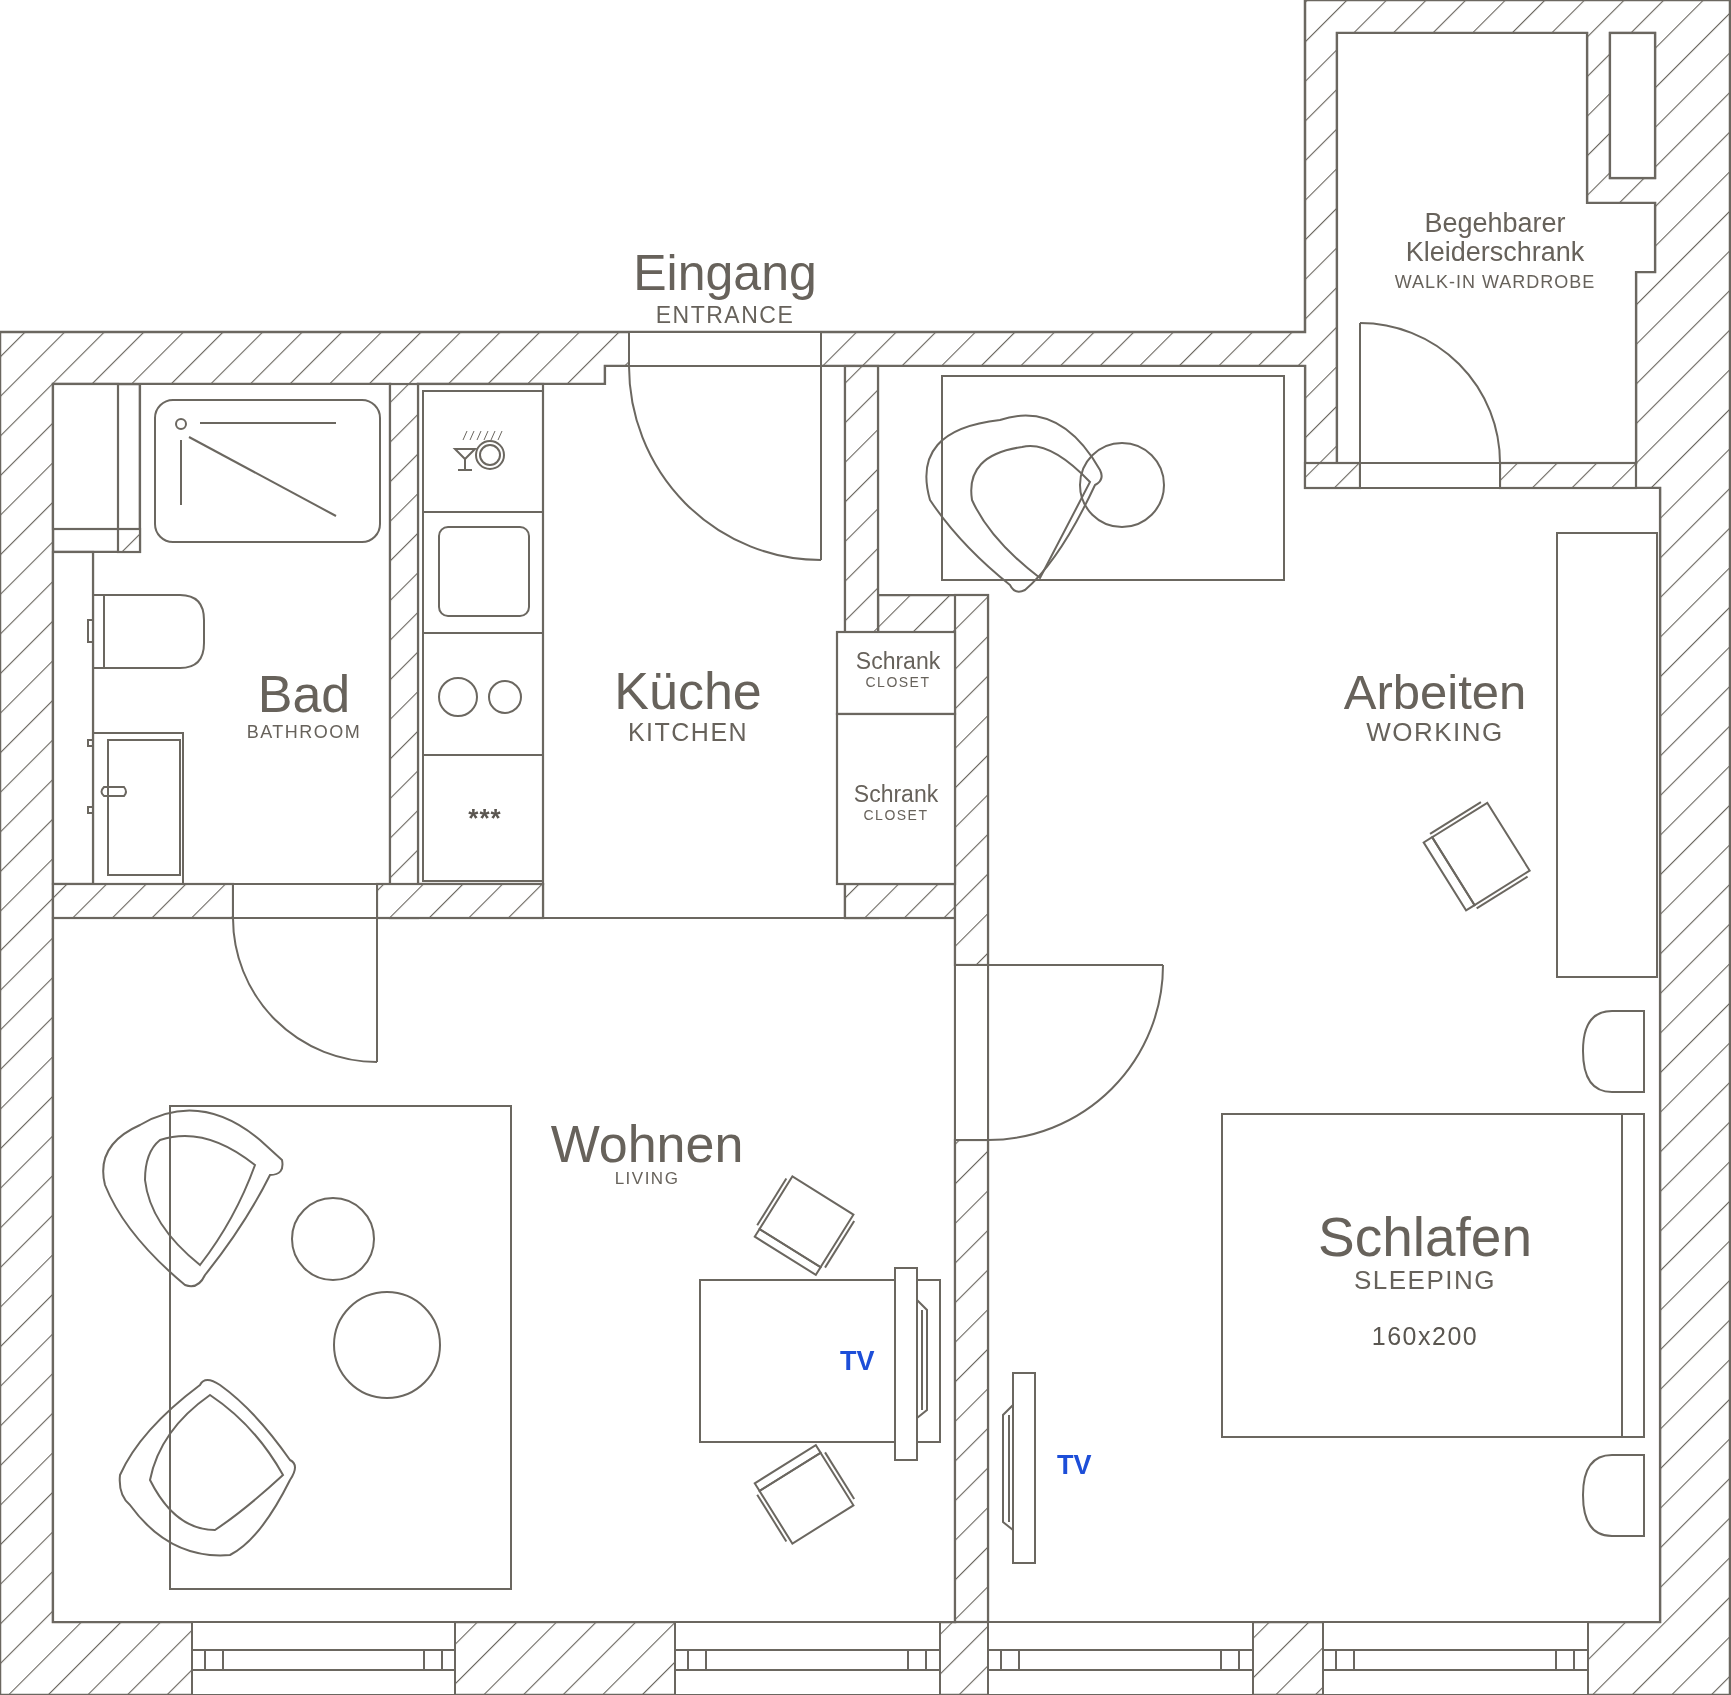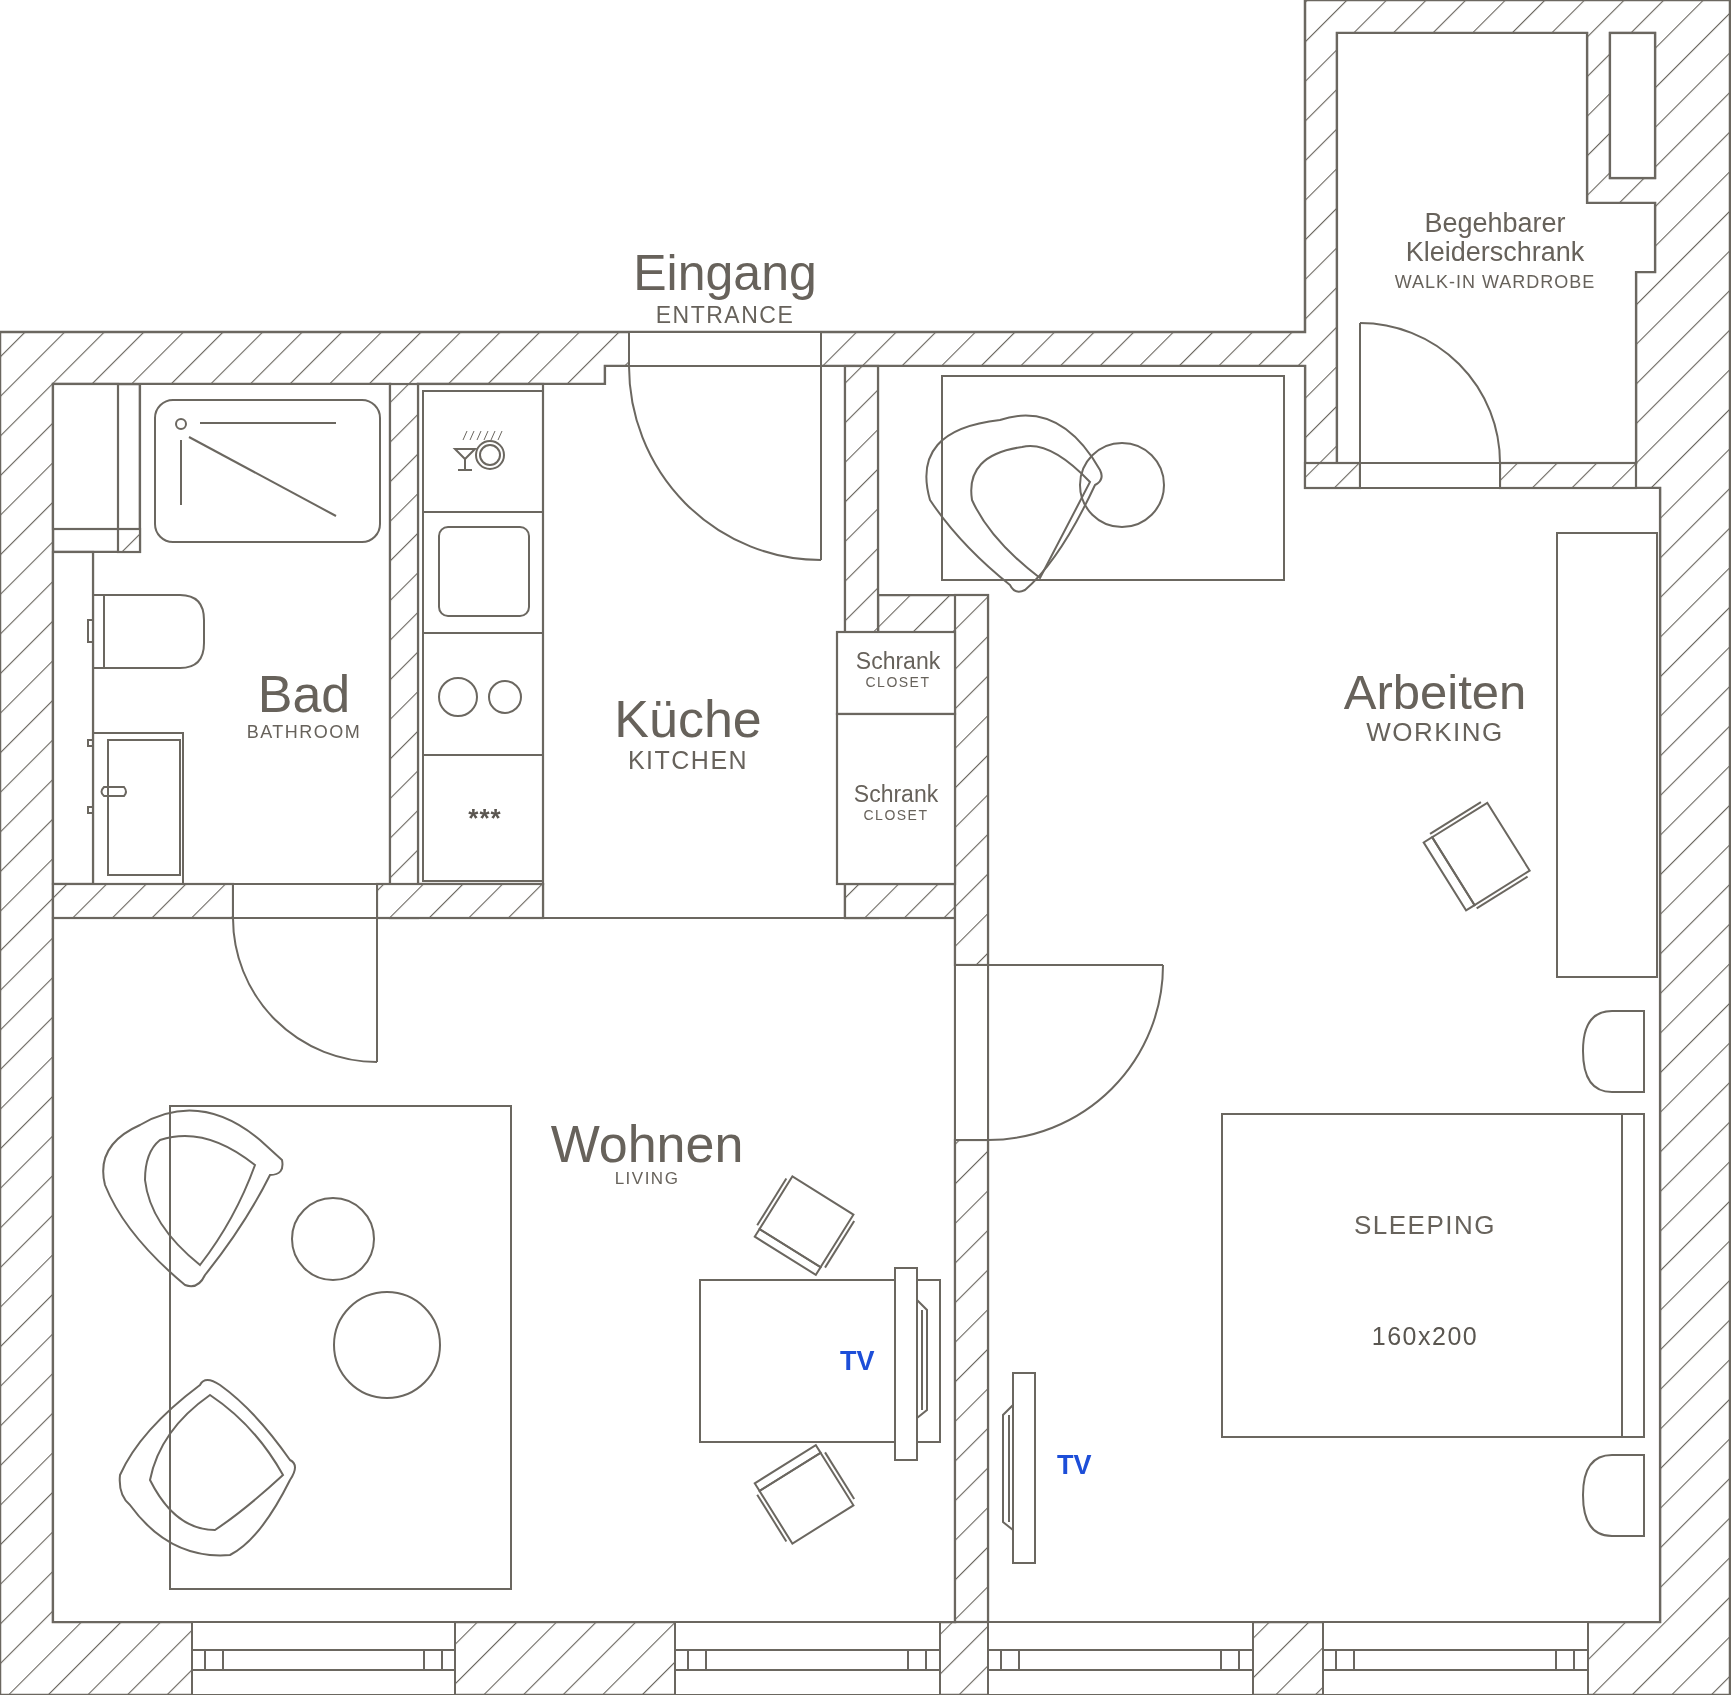--- a/index.html
+++ b/index.html
@@ -209,21 +209,21 @@
   <span class="de" style="font-size:50px;">Eingang</span>
   <span class="en" style="font-size:23px; margin-top:6px;">ENTRANCE</span>
 </div>
 
 <div class="lbl" style="left:304px; top:668px;">
   <span class="de" style="font-size:52px;">Bad</span>
   <span class="en" style="font-size:18px; margin-top:3px;">BATHROOM</span>
 </div>
 
 <div class="lbl" style="left:688px; top:665px;">
-  <span class="de" style="font-size:52px;margin-top:28px;">Küche</span>
+  <span class="de" style="font-size:52px;">Küche</span>
   <span class="en" style="font-size:25px; margin-top:3px;">KITCHEN</span>
 </div>
 
 <div class="stars" style="left:485px; top:803px;">***</div>
 
 <div class="lbl" style="left:898px; top:650px;">
   <span class="de" style="font-size:23px;">Schrank</span>
   <span class="en" style="font-size:14px; margin-top:2px;">CLOSET</span>
 </div>
 
@@ -244,18 +244,19 @@
   <span class="de" style="font-size:27px; margin-top:2px;">Kleiderschrank</span>
   <span class="en" style="font-size:18px; margin-top:7px; letter-spacing:1px;">WALK-IN WARDROBE</span>
 </div>
 
 <div class="lbl" style="left:1435px; top:668px;">
   <span class="de" style="font-size:49px;">Arbeiten</span>
   <span class="en" style="font-size:26px; margin-top:2px;">WORKING</span>
 </div>
 
 <div class="lbl" style="left:1425px; top:1210px;">
+  <span class="de" style="font-size:55px;">Schlafen</span>
   <span class="en" style="font-size:26px; margin-top:2px;">SLEEPING</span>
 </div>
 
 <div class="dim" style="left:1425px; top:1322px;">160x200</div>
 
 <div class="tv" style="left:1057px; top:1450px;">TV</div>
 
 </body></html>

